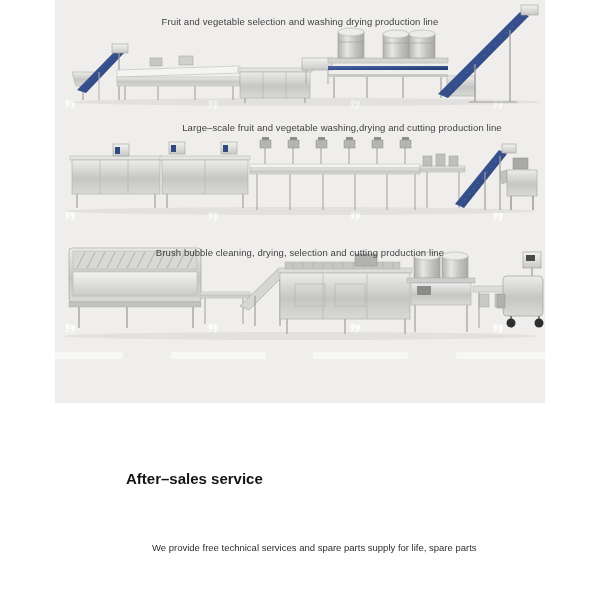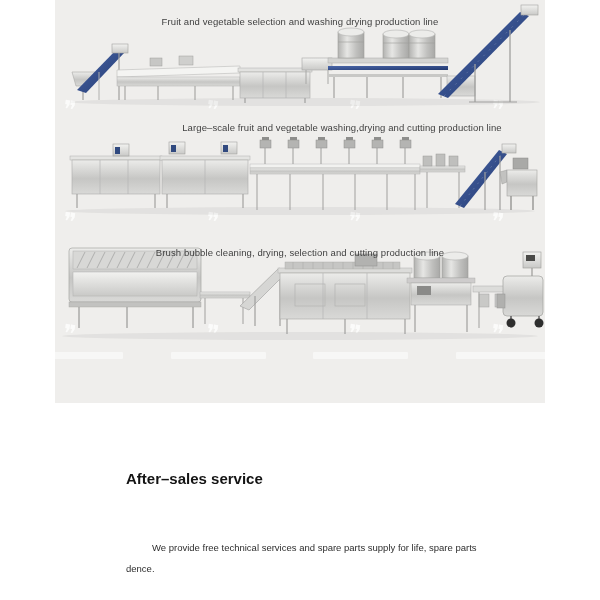--- a/index.html
+++ b/index.html
@@ -345,14 +345,13 @@
       <line x1="484" y1="80" x2="484" y2="84" stroke="#555" stroke-width="1.3"></line>
       <circle cx="456" cy="87" r="4.5" fill="#2e2e2e"></circle>
       <circle cx="484" cy="87" r="4.5" fill="#2e2e2e"></circle>
     </g>
   </svg>
 </div>
 
 <div class="aftersales-heading">After–sales service</div>
 <div class="aftersales-body">
   <div class="body-line first">We provide free technical services and spare parts supply for life, spare parts</div>
-  <div class="body-line">dence.</div>
 </div>
 
 </body></html>

